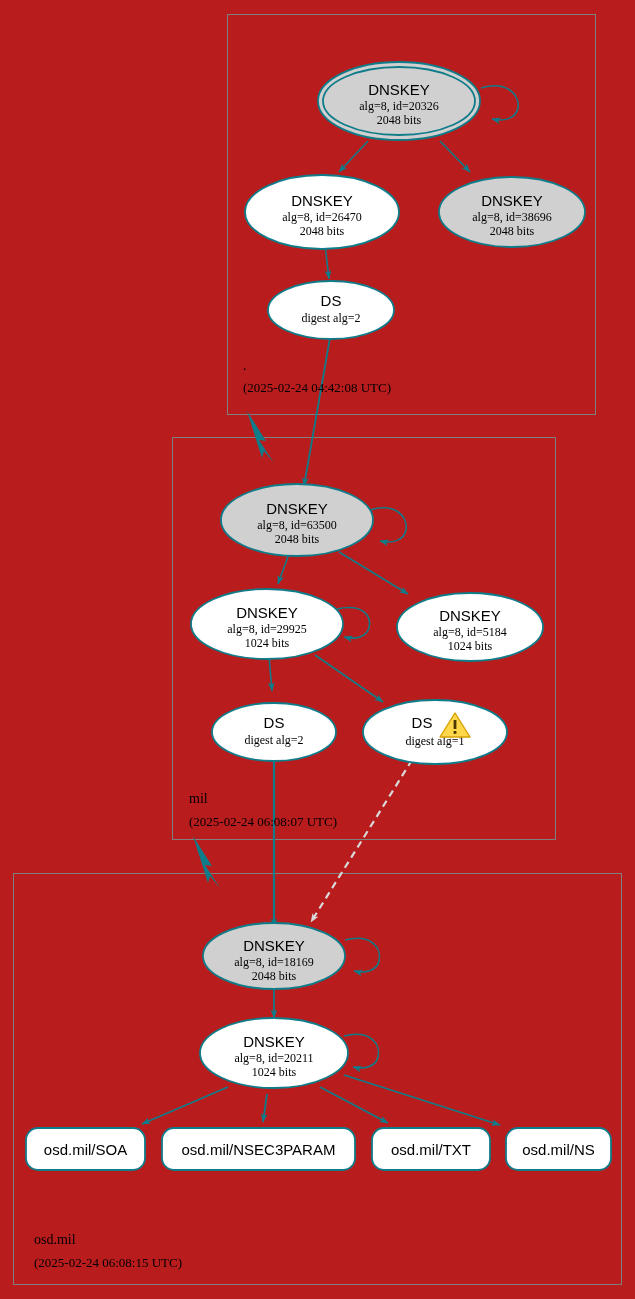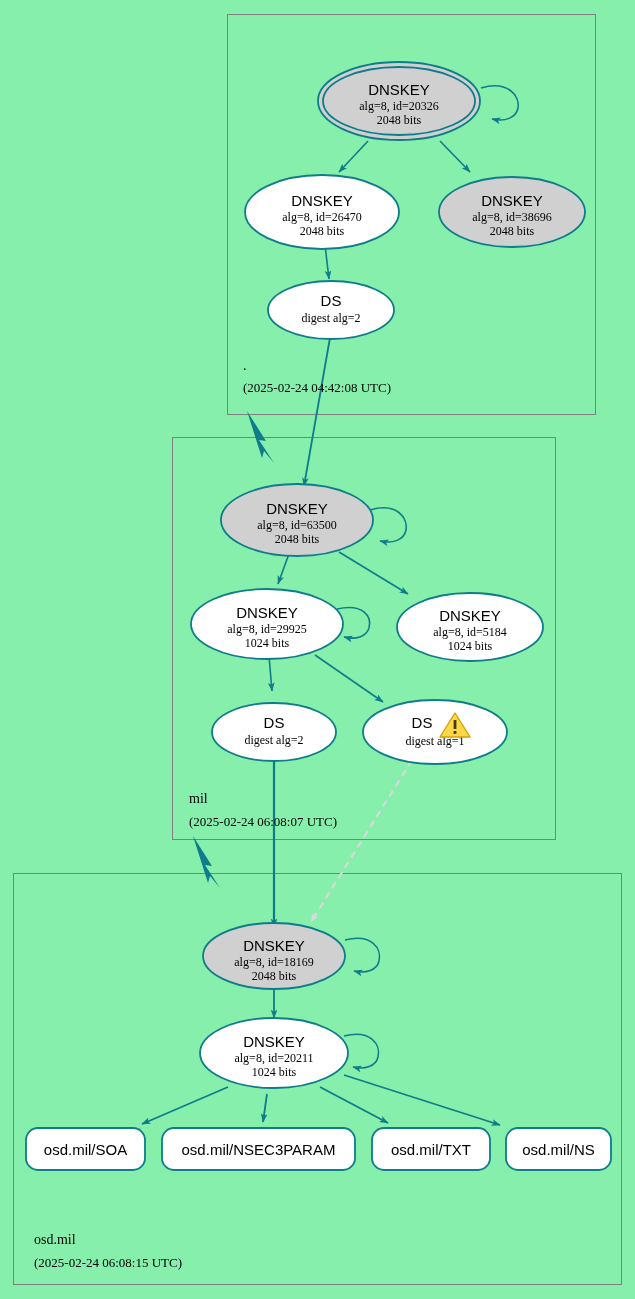--- a/index.html
+++ b/index.html
@@ -7,21 +7,21 @@
     padding: 0;
     background: #ffffff;
   }
   body {
     font-family: "Liberation Sans", sans-serif;
   }
   #canvas {
     position: relative;
     width: 635px;
     height: 1299px;
-    background: #86efac;
+    background: #b91c1c;
     overflow: hidden;
   }
   svg.layer {
     position: absolute;
     left: 0;
     top: 0;
     width: 635px;
     height: 1299px;
   }
   .zone-label {

